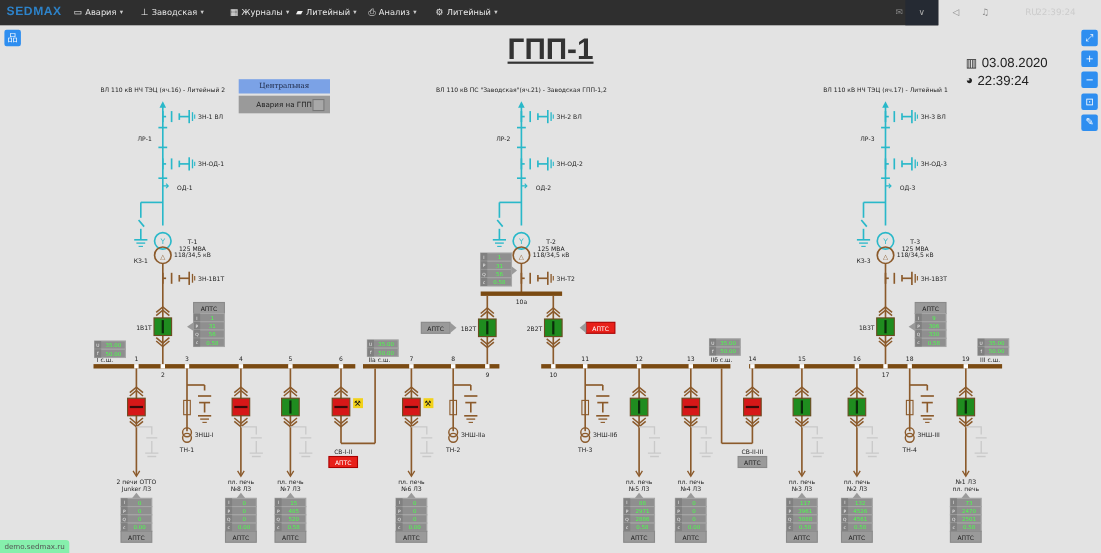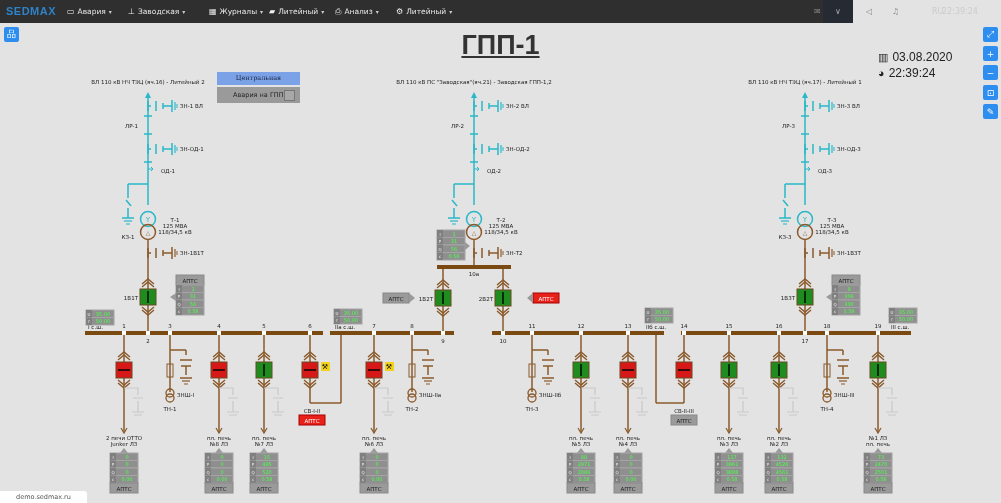--- a/index.html
+++ b/index.html
@@ -11,21 +11,21 @@
   .menu .chev{font-size:6px;color:#ccc;}
   .rightbar{position:absolute;top:0;height:23px;display:flex;align-items:center;color:#888;font-size:8px;}
   .expander{position:absolute;right:0;top:0;width:30px;height:23px;background:#252a33;color:#aaa;display:flex;align-items:center;justify-content:center;font-size:8px;}
   .btn{position:absolute;width:15px;height:15px;background:#2e8ef0;border-radius:2px;color:#fff;font-size:9px;display:flex;align-items:center;justify-content:center;}
   .title{position:absolute;left:0;width:1001px;top:30px;text-align:center;font-size:27px;font-weight:bold;color:#333;font-family:"Liberation Sans",sans-serif;text-decoration:underline;}
   .dt{position:absolute;left:878px;font-size:12px;color:#222;font-family:"Liberation Sans",sans-serif;display:flex;align-items:center;gap:4px;}
   .signal{position:absolute;left:217px;top:72px;width:83px;}
   .signal .hdr{background:#7ba2e6;color:#1a2440;font-size:6.5px;height:13px;line-height:13px;text-align:center;font-family:"DejaVu Serif",serif;}
   .signal .row{background:#9a9a9a;color:#222;font-size:6.5px;height:16px;line-height:16px;position:relative;padding-left:16px;margin-top:2px;}
   .signal .cb{position:absolute;right:5px;top:3px;width:9px;height:9px;border:1px solid #777;background:#a8a8a8;}
-  .footer{position:absolute;left:0;bottom:0;height:12px;padding:0 16px;background:#ffffff;font-size:6.5px;color:#555;line-height:12px;border-top-right-radius:3px;}
+  .footer{position:absolute;left:0;bottom:0;height:12px;padding:0 4px;background:#86efac;font-size:6.5px;color:#555;line-height:12px;border-top-right-radius:3px;}
   svg text{font-family:"DejaVu Sans",sans-serif;}
 </style>
 </head>
 <body>
 
 <div class="topbar">
   <div class="logo">SEDMAX</div>
   <div class="menu" style="left:67px">
       <span class="ico">▭</span>
       <span>Авария</span>

